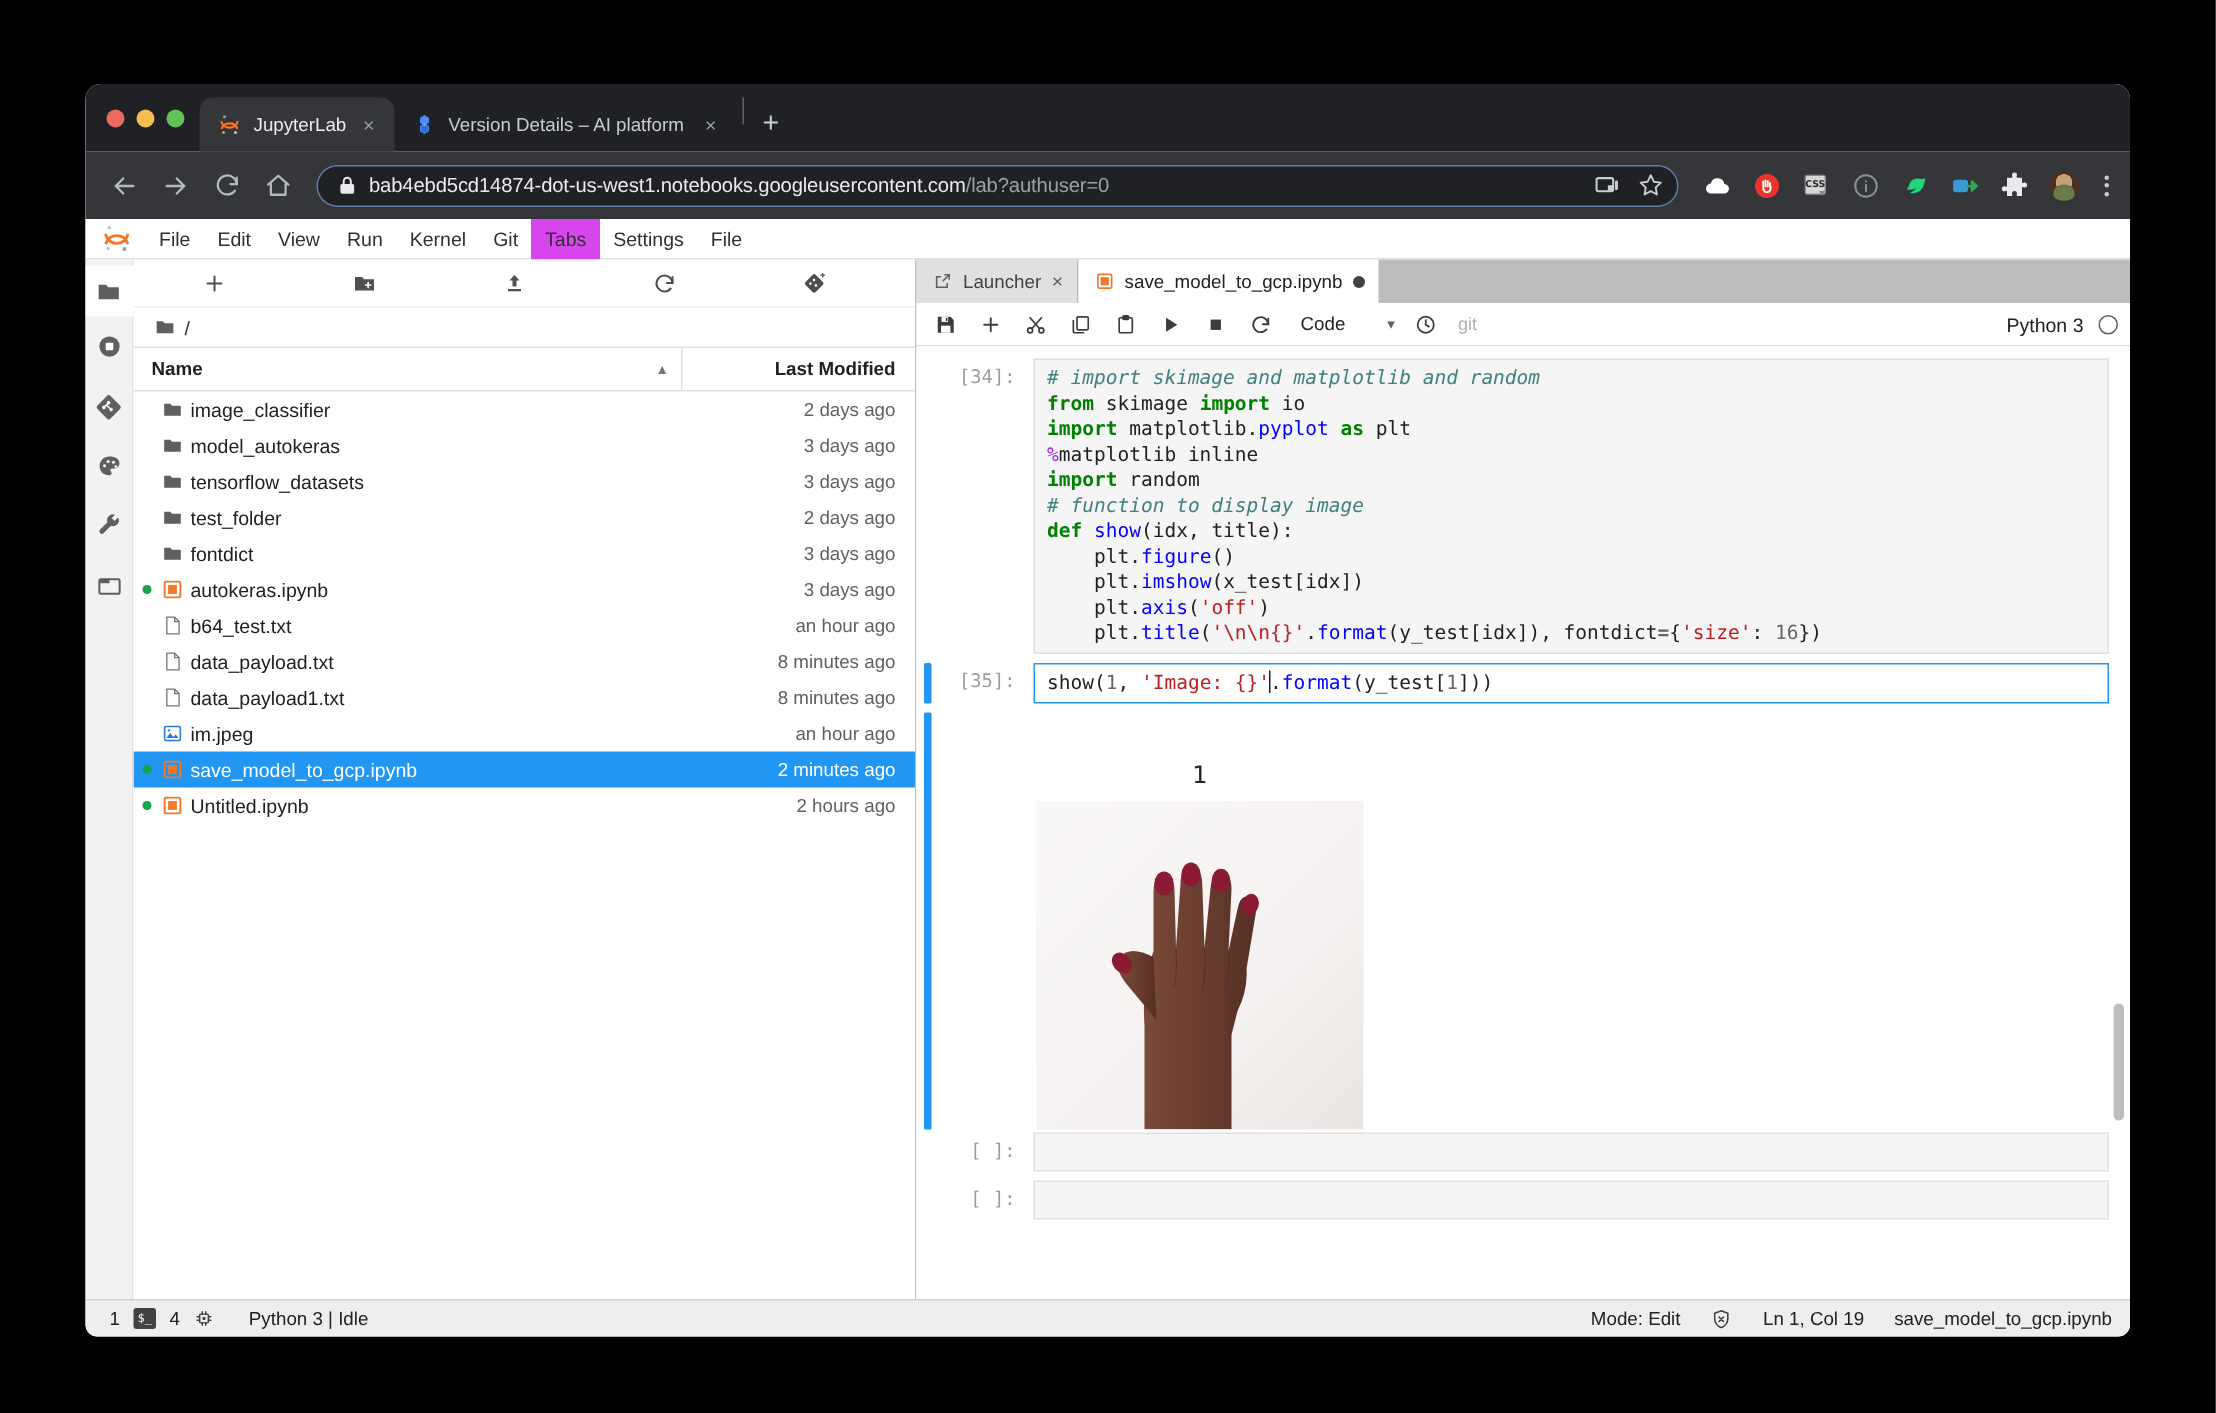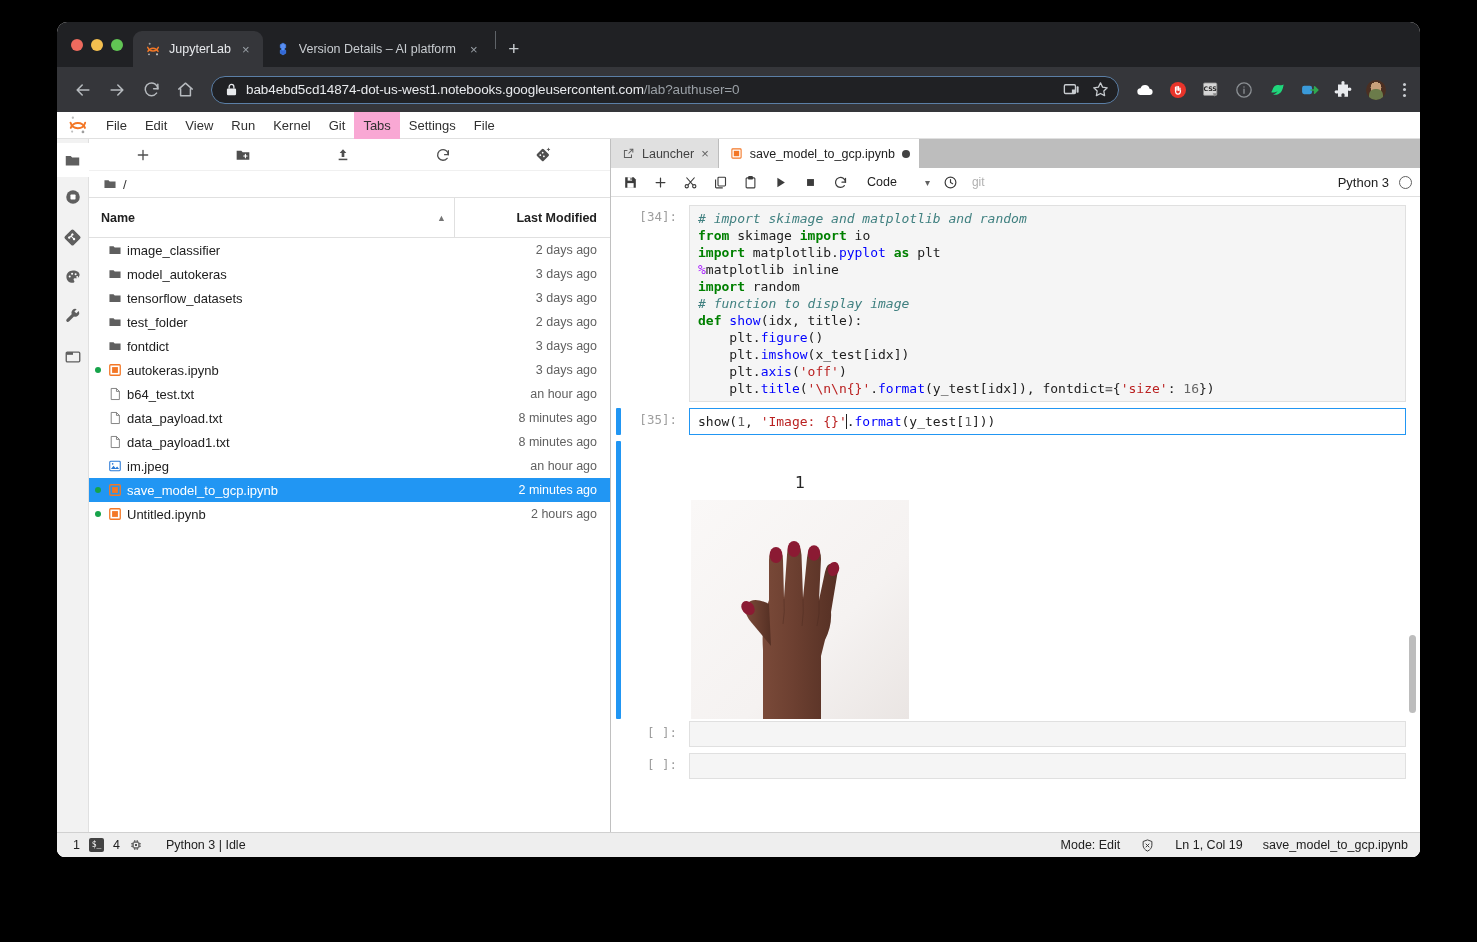--- a/index.html
+++ b/index.html
@@ -7,21 +7,21 @@
     width: 1477px; height: 942px;
     background: #000000;
     font-family: "Liberation Sans", sans-serif;
     overflow: hidden;
   }
   * { box-sizing: border-box; }
 
   
   .browser-window {
     position: absolute;
-    left: 57px; top: 22px;
+    left: 57px; top: 56px;
     width: 1363px; height: 835px;
     background: #ffffff;
     border-radius: 10px 10px 8px 8px;
     overflow: hidden;
     box-shadow: 0 10px 40px rgba(0,0,0,0.55);
   }
 
   
   .tab-strip {
     height: 45px;
@@ -138,21 +138,21 @@
     flex: 0 0 27px;
   }
   .jlogo { width: 22px; height: 22px; margin: 0 8px 0 2px; display:block; }
   .menu-item {
     padding: 4px 9px;
     line-height: 1;
     height: 27px;
     display: flex; align-items: center;
     color: #303030;
   }
-  .menu-item.active { background: #f9a8d4; }
+  .menu-item.active { background: #d946ef; }
 
   .body-row { flex: 1; display: flex; min-height: 0; }
 
   
   .activity-bar {
     width: 32px;
     background: #f2f2f2;
     border-right: 1px solid #e0e0e0;
     display: flex; flex-direction: column;
     align-items: center;
@@ -188,21 +188,21 @@
     color: #4f4f4f;
   }
   .fb-breadcrumb {
     height: 26px;
     display: flex; align-items: center;
     gap: 6px; padding-left: 14px;
     font-size: 13px; color: #333;
   }
   .fb-header {
     display: flex;
-    height: 41px;
+    height: 30px;
     border-top: 1px solid #e0e0e0;
     border-bottom: 1px solid #e0e0e0;
     font-size: 12.5px;
     font-weight: bold;
     color: #212121;
     align-items: center;
   }
   .fbh-name {
     flex: 1; display: flex; align-items: center;
     padding-left: 12px;

